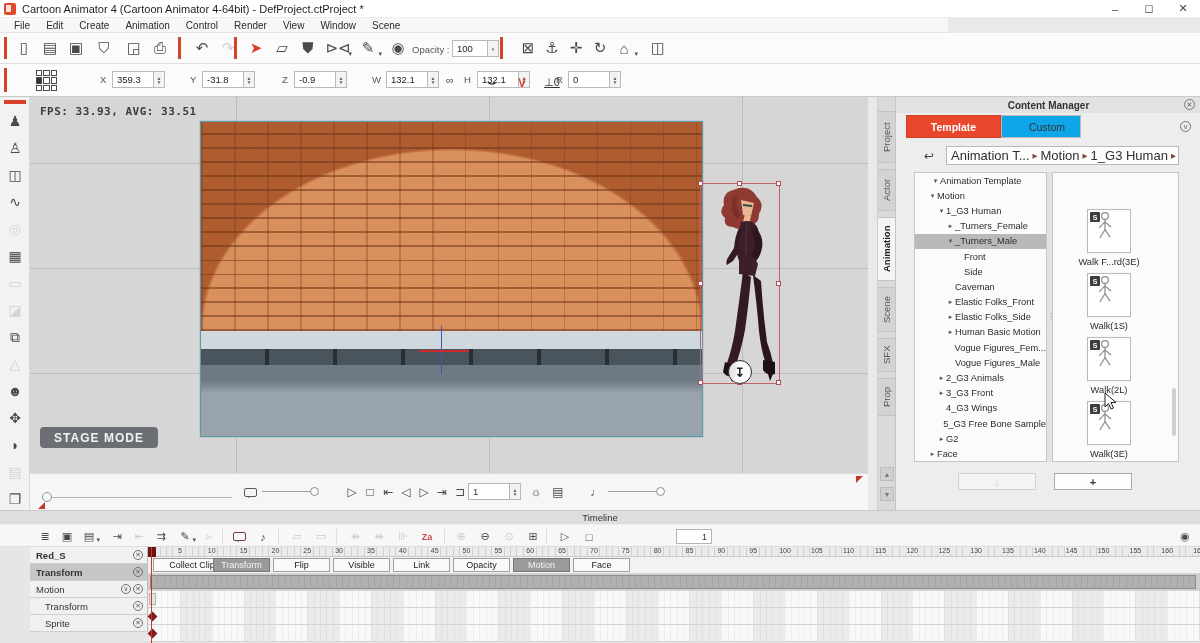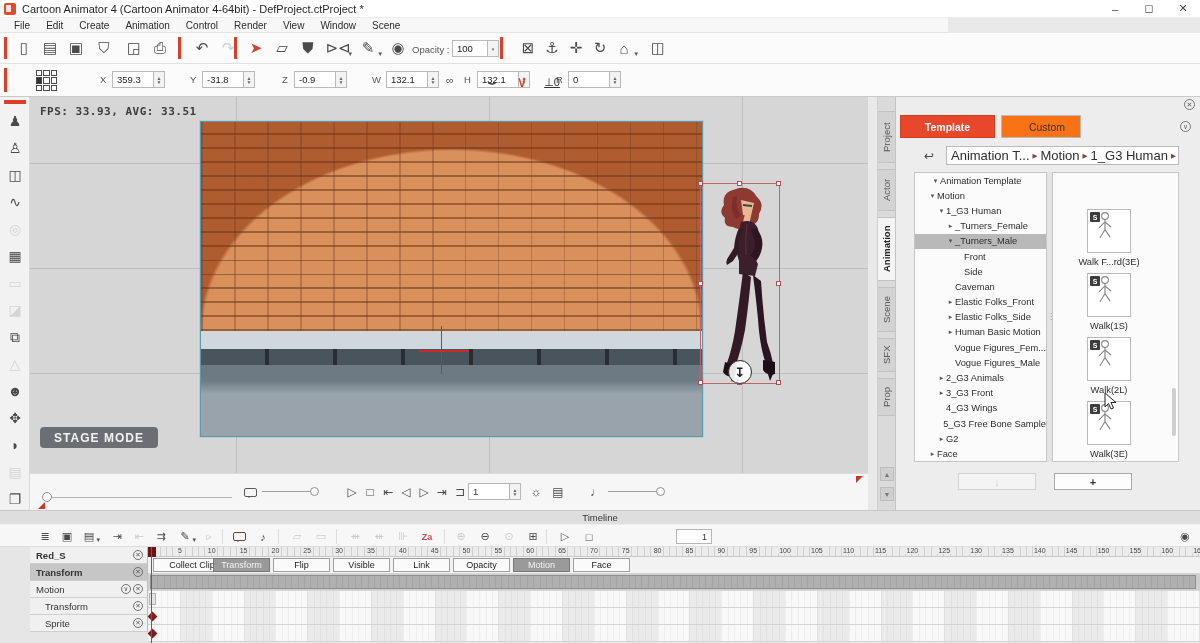--- a/index.html
+++ b/index.html
@@ -84,21 +84,21 @@
     writing-mode:vertical-rl; transform:rotate(180deg); display:flex; align-items:center; justify-content:center; font-size:9.5px; }
   .side-tab.active { background:#f4f4f4; color:#222; font-weight:bold; }
   .side-tab-arrows { position:absolute; left:2px; width:14px; height:14px; background:#cfcfcf; border:1px solid #bdbdbd; color:#777; font-size:7px; display:flex; align-items:center; justify-content:center; }
 
   
   .cm { left:895px; top:97px; width:305px; height:413px; background:#ededed; border-left:1px solid #c4c4c4; }
   .cm-title { position:absolute; left:0; top:0; width:305px; height:16px; background:#e2e2e2; display:flex; align-items:center; justify-content:center; font-size:10px; font-weight:bold; color:#333; }
   .circle-btn { width:11px; height:11px; border-radius:50%; border:1px solid #777; color:#666; font-size:7px; display:flex; align-items:center; justify-content:center; background:transparent; }
   .cm-tab { position:absolute; top:18px; height:23px; display:flex; align-items:center; justify-content:center; font-size:10.5px; border:1px solid #bbb; }
   .cm-tab.active { background:#e8472b; color:#fff; font-weight:bold; border-color:#d0411f; }
-  .cm-tab.inactive { background:#f97316; color:#333;padding-left:12px; }
+  .cm-tab.inactive { background:#0ea5e9; color:#333;padding-left:12px; }
   .bc-back { position:absolute; left:24px; top:50px; width:18px; height:17px; display:flex; align-items:center; justify-content:center; font-size:12px; color:#444; }
   .breadcrumb { position:absolute; left:50px; top:49px; width:233px; height:19px; background:#fdfdfd; border:1px solid #b9b9b9; display:flex; align-items:center; overflow:hidden; padding-left:4px; white-space:nowrap; }
   .bc-item { font-size:13px; color:#2e2e2e; }
   .bc-sep { font-size:6.5px; color:#7b4a3a; margin:0 3px; }
   .tree-panel { position:absolute; left:18px; top:75px; width:133px; height:290px; background:#fbfbfb; border:1px solid #c6c6c6; overflow:hidden; }
   .tree-row { height:15.2px; display:flex; align-items:center; font-size:9.3px; color:#2c2c2c; white-space:nowrap; }
   .tree-row.selected { background:#b9b9b9; }
   .tree-arrow { width:9px; font-size:7px; color:#555; display:inline-block; text-align:center; }
   .splitter { position:absolute; left:151px; top:75px; width:5px; height:290px; background:#e3e3e3; }
   .splitter:after{ content:"⋮"; position:absolute; top:140px; left:0; font-size:8px; color:#999; }
@@ -364,24 +364,25 @@
       <div class="side-tab" style="top: 72px; height: 42px;">Actor</div>
       <div class="side-tab active" style="top: 120px; height: 64px;">Animation</div>
       <div class="side-tab" style="top: 190px; height: 45px;">Scene</div>
       <div class="side-tab" style="top: 241px; height: 34px;">SFX</div>
       <div class="side-tab" style="top: 281px; height: 38px;">Prop</div>
       <div class="side-tab-arrows" style="top: 370px;">▲</div>
       <div class="side-tab-arrows" style="top: 390px;">▼</div>
     </div>
 
   <div class="abs cm">
+    <div class="cm-title">Content Manager</div>
     <div class="abs" style="left:288px;top:2px">
         <span class="circle-btn">✕</span>
       </div>
-    <div class="cm-tab active" style="left:4px;width:95px">Template</div>
+    <div class="cm-tab active" style="left:10px;width:95px">Template</div>
     <div class="cm-tab inactive" style="left:105px;width:80px">Custom</div>
     <div class="abs" style="left:284px;top:24px">
         <span class="circle-btn">∨</span>
       </div>
     <div class="bc-back">↩</div>
     <div class="breadcrumb" id="breadcrumb">
         <span class="bc-item">Animation T...</span>
         <span class="bc-sep">▶</span>
         <span class="bc-item">Motion</span>
         <span class="bc-sep">▶</span>

